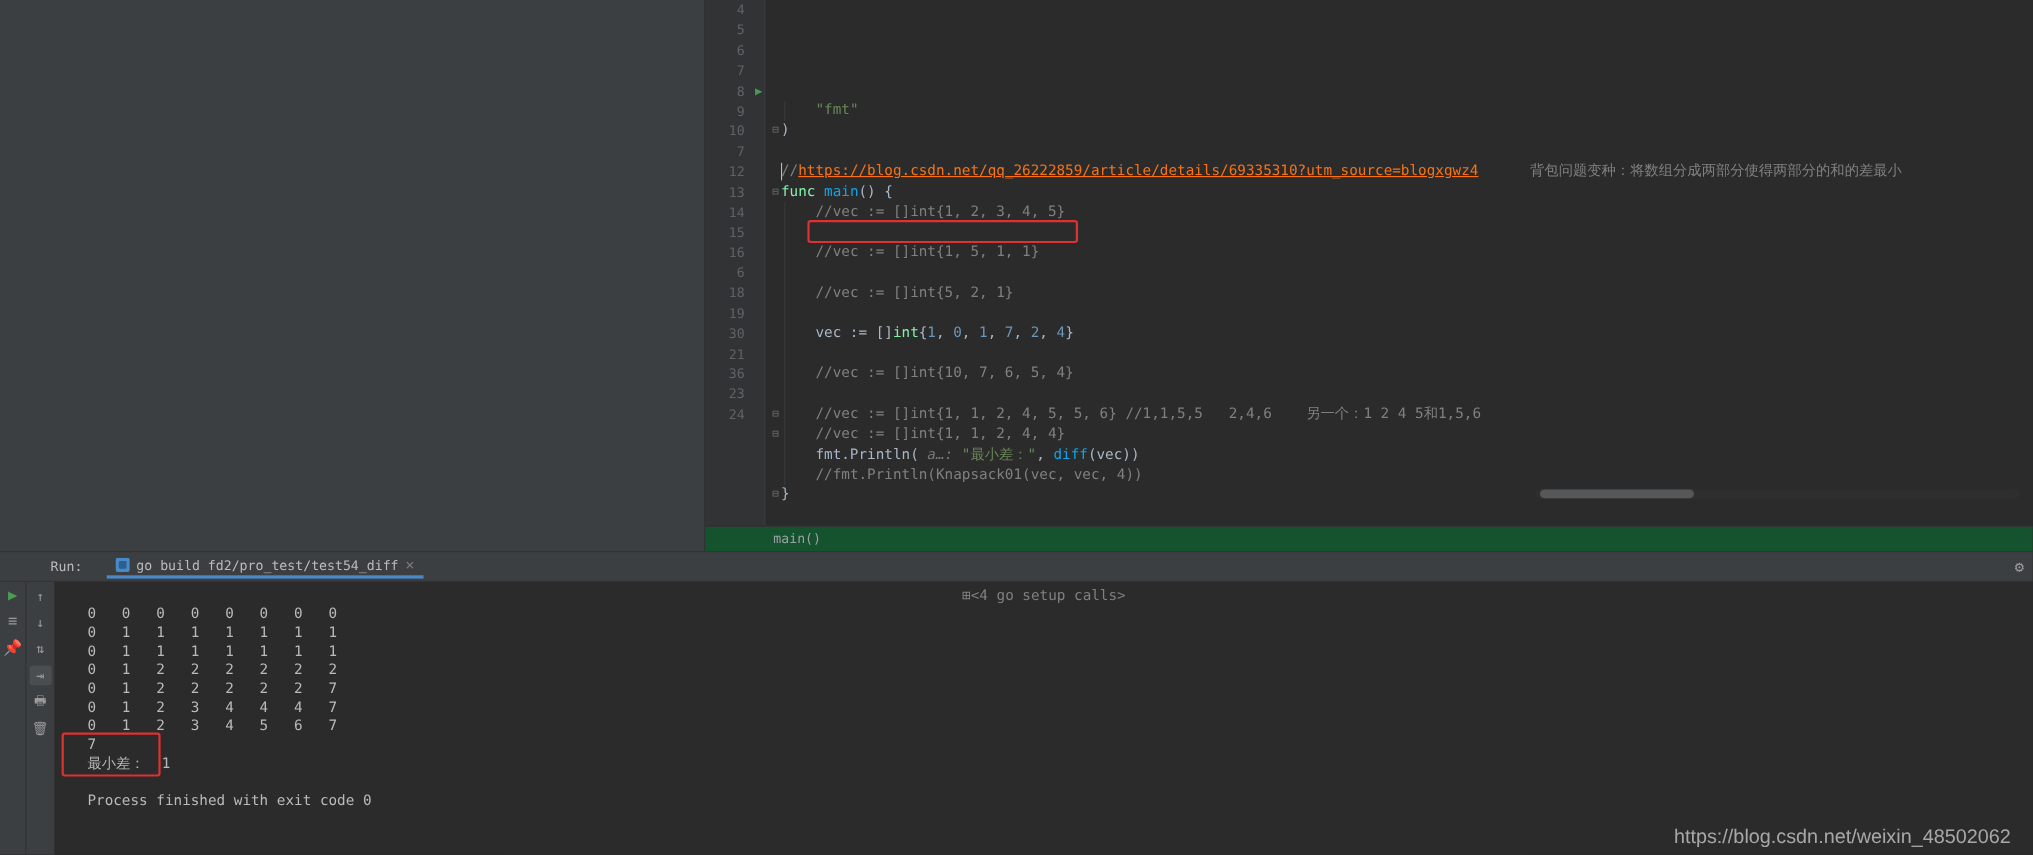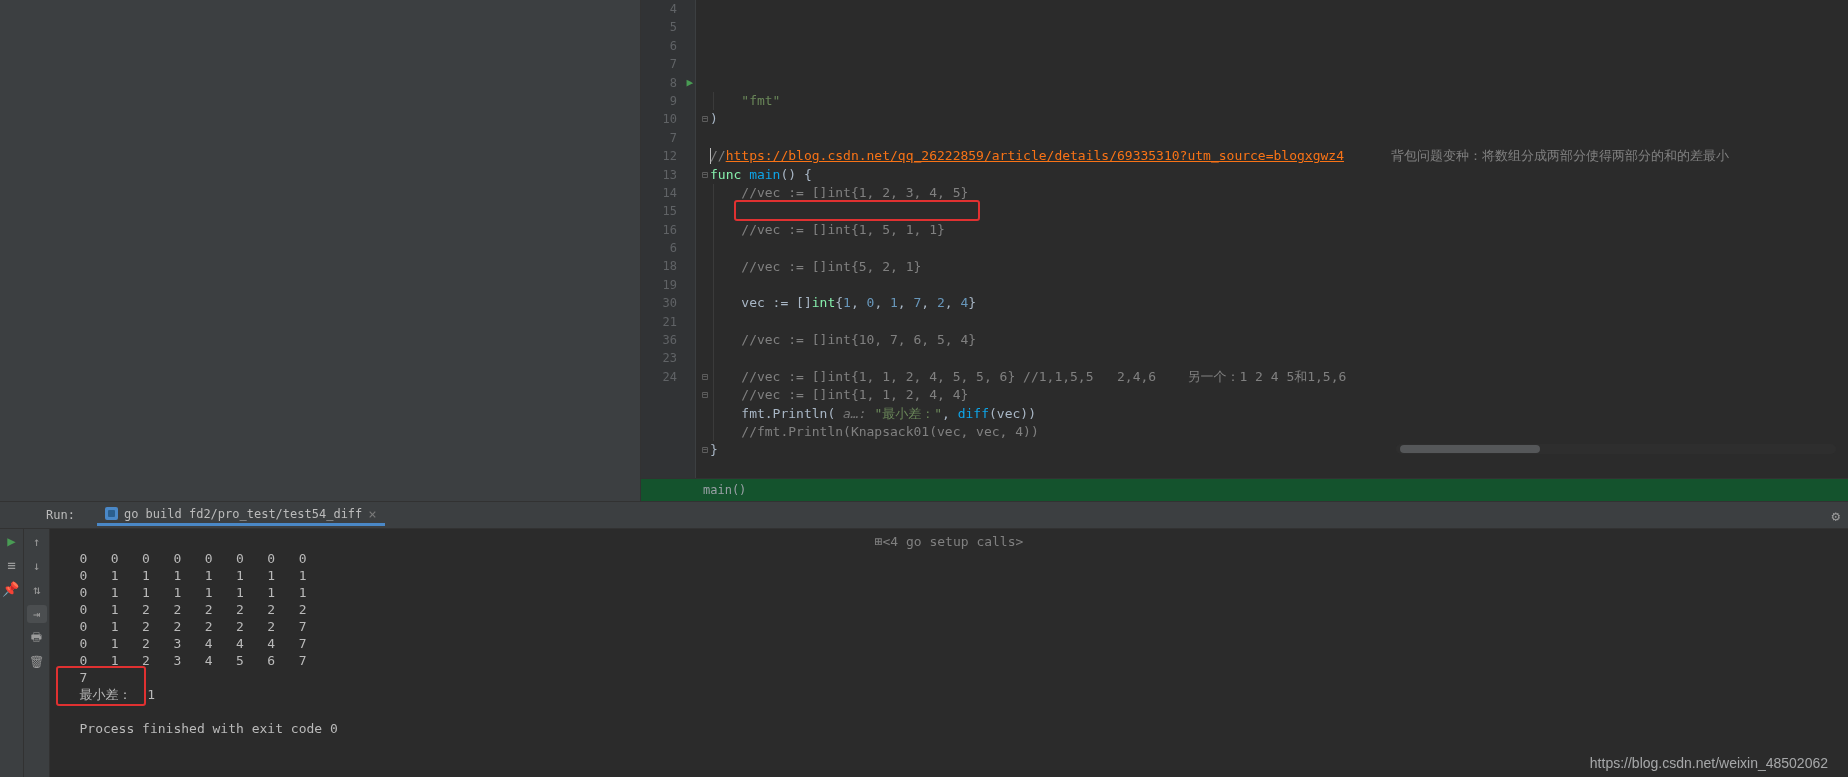--- a/index.html
+++ b/index.html
@@ -162,21 +162,21 @@
     color:#bababa;
     position:relative;
   }
   .console .setup { color:#808080;text-align:center; }
   .watermark {
     position:absolute;
     right:20px; bottom:6px;
     color:#cfd1d3;
     opacity:0.75;
     font-family: Arial, sans-serif;
-    font-size:14px;
+    font-size:18px;
   }
 </style>
 </head>
 <body>
 
 <div class="ide">
 
   <div class="top">
     <div class="left-empty"></div>
 

